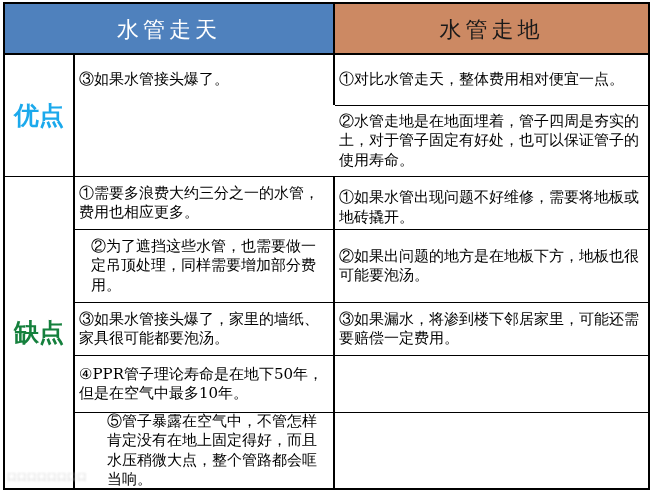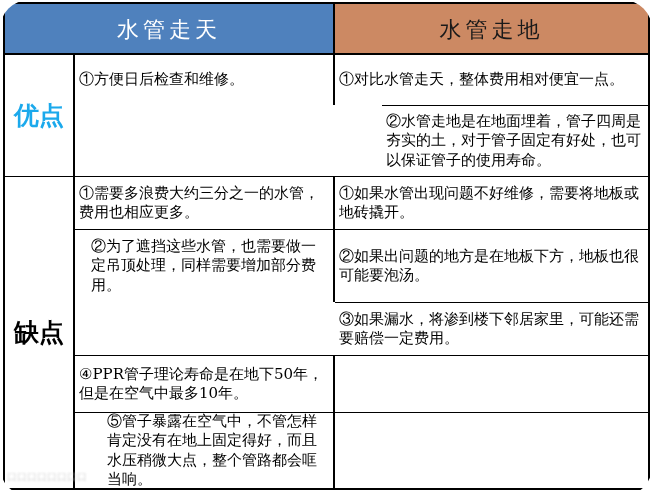--- a/index.html
+++ b/index.html
@@ -4,21 +4,20 @@
 <style>
   html, body { margin: 0; padding: 0; background: #ffffff; }
   .stage {
     position: relative;
     width: 652px;
     height: 496px;
     background: #ffffff;
     overflow: hidden;
     font-family: "DejaVu Serif", "Liberation Serif", serif;
     color: #000000;
-    border-radius: 29px;
   }
   .cmp-table {
     position: absolute;
     left: 3px;
     top: 2px;
     width: 647px;
     height: 488px;
     box-sizing: border-box;
     border: 2px solid #000000;
     background: #ffffff;
@@ -41,29 +40,29 @@
     line-height: 1;
     padding-top: 2px;
   }
   .c-hl .header-text { color: #ffffff; }
   .c-hr .header-text { color: #1a1a1a; }
   
   .c-adv { grid-area: 2 / 1 / 4 / 2; border-right: 2px solid #000; justify-content: center; }
   .c-dis { grid-area: 4 / 1 / 9 / 2; border-right: 2px solid #000; border-top: 1px solid #000; justify-content: center; }
   .group-label { font-size: 25px; font-weight: bold; line-height: 1; }
   .c-adv .group-label { color: #1BA9EC; }
-  .c-dis .group-label { color: #000000; }
+  .c-dis .group-label { color: #15803d; }
   
   .col-l { border-right: 2px solid #000; }
   .body-cell { padding: 2px 4px 2px 4px; font-size: 15px; line-height: 1.3; }
   .body-cell .txt { word-break: break-all; }
   .bt { border-top: 1px solid #000; }
   .c-l1 { grid-area: 2 / 2; } .c-r1 { grid-area: 2 / 3; }
-  .c-l2 { grid-area: 3 / 2; } .c-r2 { grid-area: 3 / 3; margin-left: 47px; }
-  .c-l3 { grid-area: 4 / 2; } .c-r3 { grid-area: 4 / 3; }
+  .c-l2 { grid-area: 3 / 2; } .c-r2 { grid-area: 3 / 3; }
+  .c-l3 { grid-area: 4 / 2; } .c-r3 { grid-area: 4 / 3; align-items: flex-end; }
   .c-l4 { grid-area: 5 / 2; padding-left: 16px; } .c-r4 { grid-area: 5 / 3; justify-content: flex-end; }
   .c-l5 { grid-area: 6 / 2; } .c-r5 { grid-area: 6 / 3; justify-content: center; }
   .c-l6 { grid-area: 7 / 2; } .c-r6 { grid-area: 7 / 3; }
   .c-l7 { grid-area: 8 / 2; padding-left: 32px; } .c-r7 { grid-area: 8 / 3; }
   
   .watermark {
     position: absolute;
     left: 7px;
     top: 470px;
     font-size: 10px;
@@ -89,21 +88,21 @@
     </div>
 
     <div class="cell c-hr">
       <span class="header-text">水管走地</span>
     </div>
     <div class="cell c-dis">
       <span class="group-label">缺点</span>
     </div>
 
     <div class="cell body-cell col-l c-l1">
-      <span class="txt">①方便日后检查和维修。</span>
+      <span class="txt">③如果水管接头爆了。</span>
     </div>
     <div class="cell body-cell c-r1">
       <span class="txt">①对比水管走天，整体费用相对便宜一点。</span>
     </div>
 
     <div class="cell body-cell bt c-r2">
       <span class="txt">②水管走地是在地面埋着，管子四周是夯实的土，对于管子固定有好处，也可以保证管子的使用寿命。</span>
     </div>
 
     <div class="cell body-cell col-l bt c-l3">
@@ -113,20 +112,23 @@
       <span class="txt">①如果水管出现问题不好维修，需要将地板或地砖撬开。</span>
     </div>
 
     <div class="cell body-cell col-l bt c-l4">
       <span class="txt">②为了遮挡这些水管，也需要做一定吊顶处理，同样需要增加部分费用。</span>
     </div>
     <div class="cell body-cell bt c-r4">
       <span class="txt">②如果出问题的地方是在地板下方，地板也很可能要泡汤。</span>
     </div>
 
+    <div class="cell body-cell col-l bt c-l5">
+      <span class="txt">③如果水管接头爆了，家里的墙纸、家具很可能都要泡汤。</span>
+    </div>
     <div class="cell body-cell bt c-r5">
       <span class="txt">③如果漏水，将渗到楼下邻居家里，可能还需要赔偿一定费用。</span>
     </div>
 
     <div class="cell body-cell col-l bt c-l6">
       <span class="txt">④PPR管子理论寿命是在地下50年，但是在空气中最多10年。</span>
     </div>
     <div class="cell body-cell bt c-r6">
       <span class="txt"></span>
     </div>

